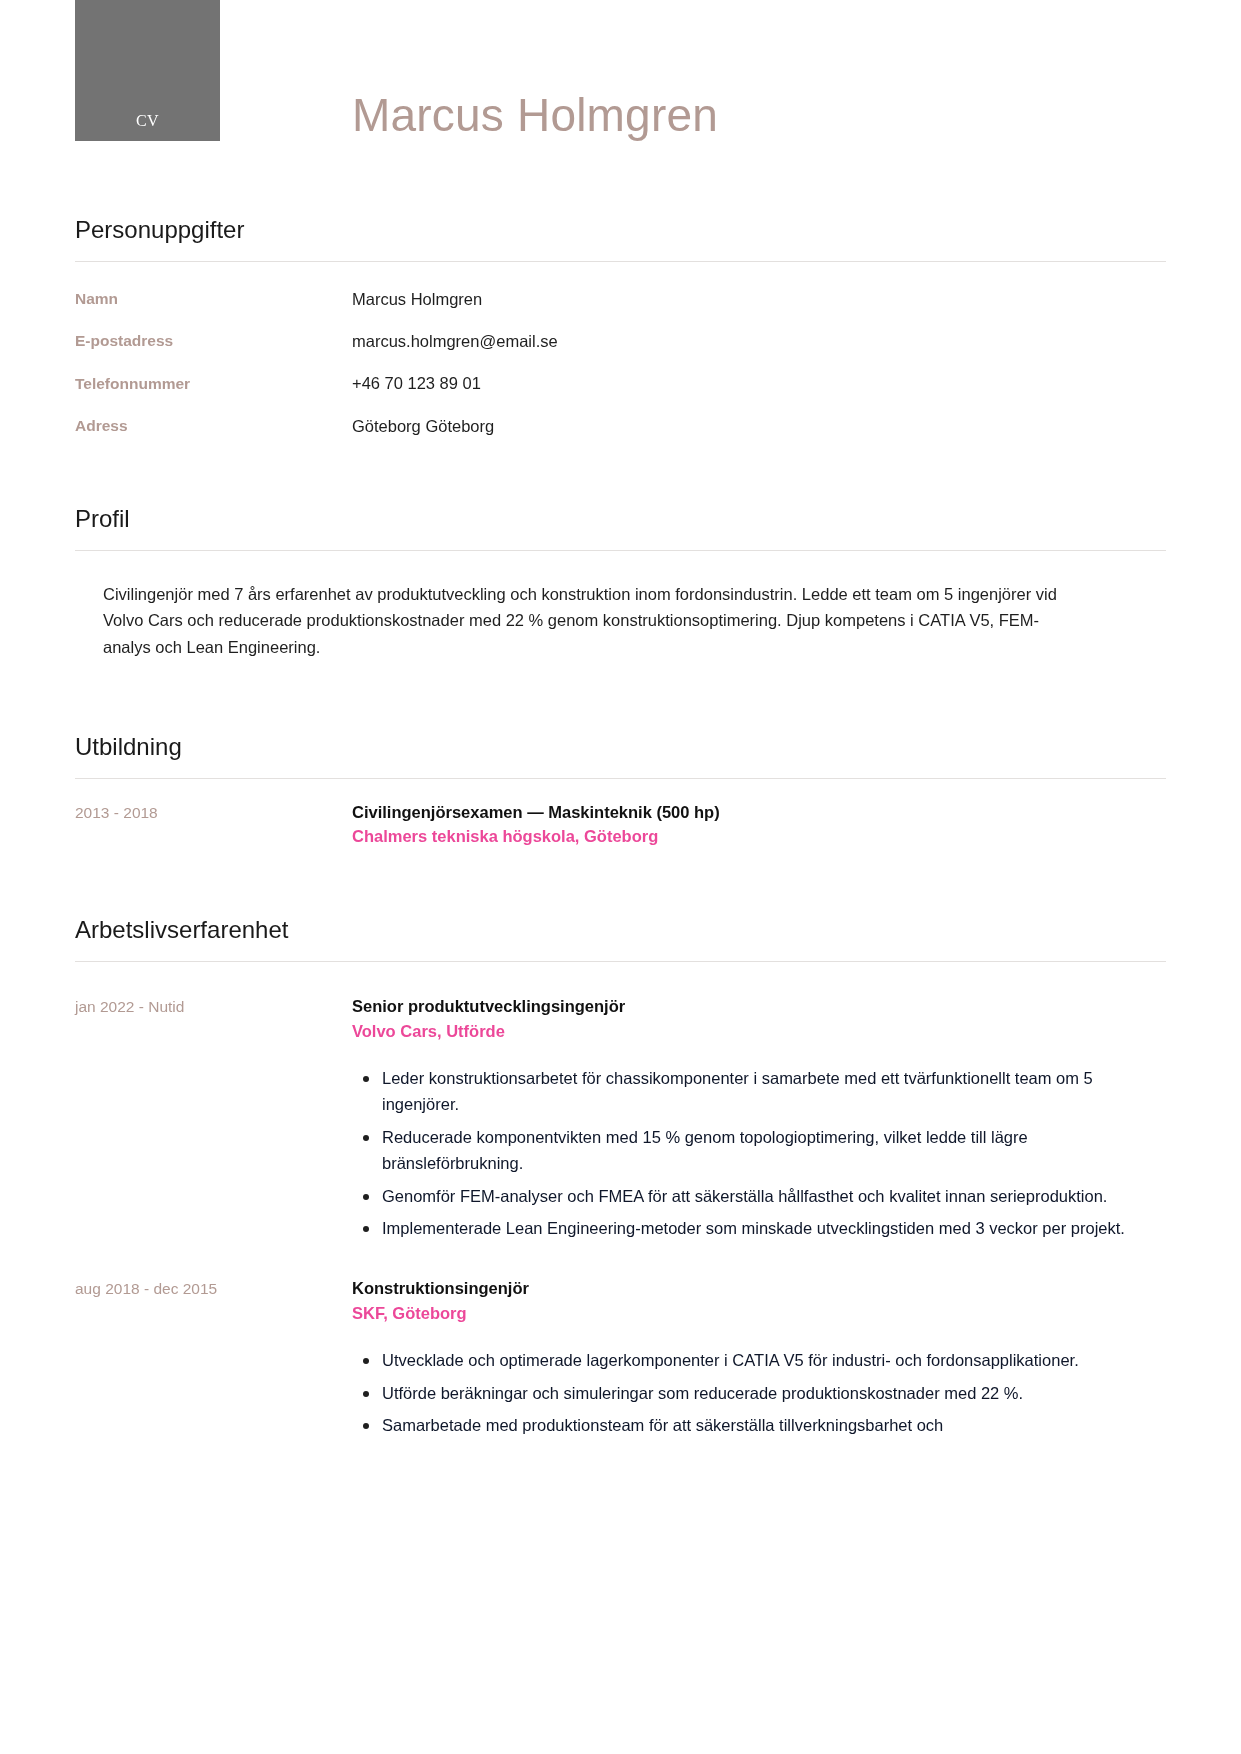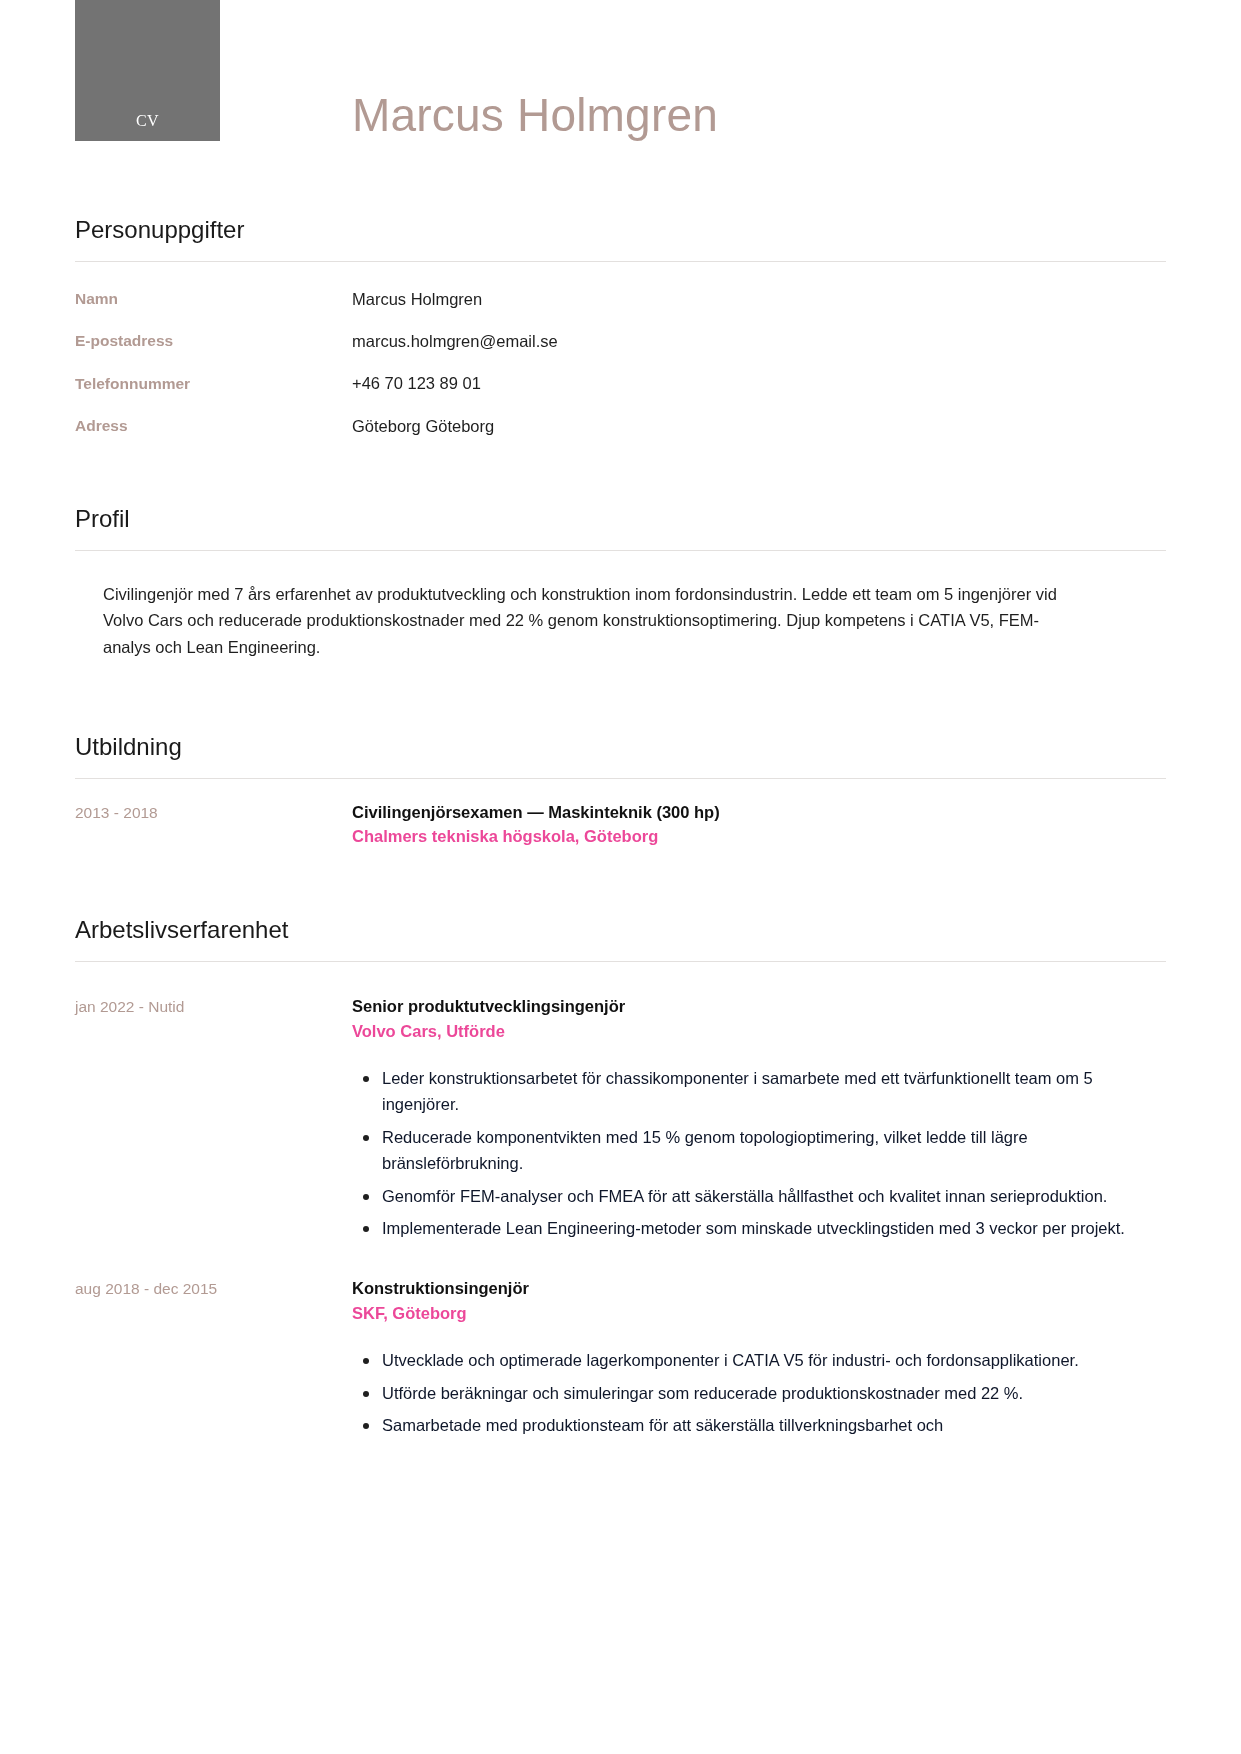--- a/index.html
+++ b/index.html
@@ -220,21 +220,21 @@
       <div class="section-rule"></div>
       <p class="profile-text">Civilingenjör med 7 års erfarenhet av produktutveckling och konstruktion inom fordonsindustrin. Ledde ett team om 5 ingenjörer vid Volvo Cars och reducerade produktionskostnader med 22 % genom konstruktionsoptimering. Djup kompetens i CATIA V5, FEM-analys och Lean Engineering.</p>
     </div>
 
     <div class="section sec-utbildning">
       <h2 class="section-title">Utbildning</h2>
       <div class="section-rule"></div>
       <div class="entry">
         <div class="entry-date">2013 - 2018</div>
         <div class="entry-body">
-          <div class="entry-title">Civilingenjörsexamen — Maskinteknik (300 hp)</div>
+          <div class="entry-title">Civilingenjörsexamen — Maskinteknik (500 hp)</div>
           <div class="entry-org">Chalmers tekniska högskola, Göteborg</div>
         </div>
       </div>
     </div>
 
     <div class="section sec-arbete">
       <h2 class="section-title">Arbetslivserfarenhet</h2>
       <div class="section-rule"></div>
 
       <div class="entry entry-work">

